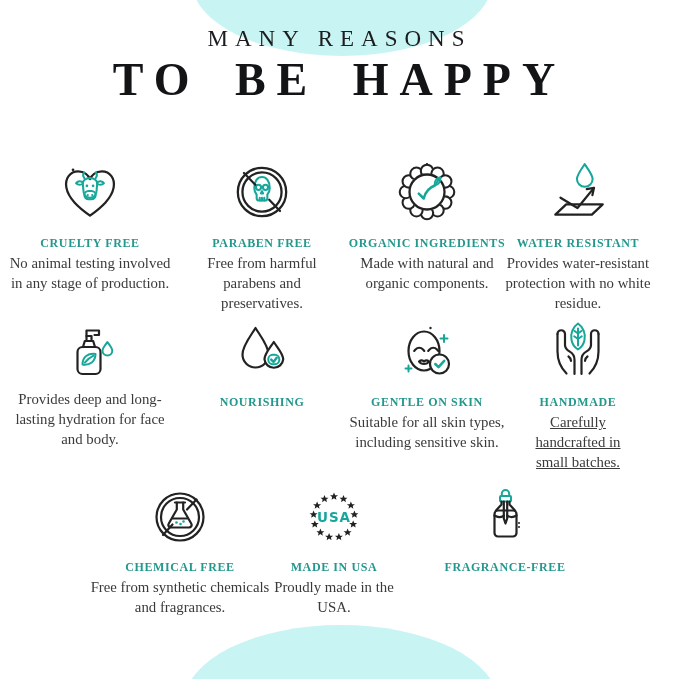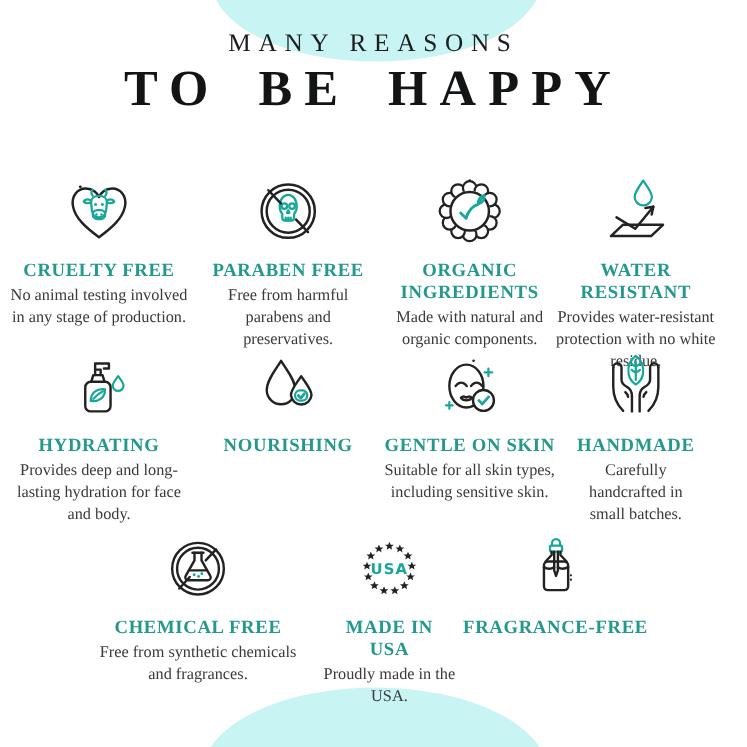--- a/index.html
+++ b/index.html
@@ -13,30 +13,30 @@
   .accent-top{left:192px;top:-92px;width:300px;height:148px;}
   .accent-bottom{left:184px;top:625px;width:314px;height:156px;}
   header{position:absolute;top:0;left:0;width:679px;text-align:center;z-index:1;}
   .subtitle{margin-top:26px;font-size:23px;letter-spacing:7px;color:#1c1d1f;}
   .title{margin:1px 0 0 0;font-size:46px;font-weight:700;letter-spacing:11px;word-spacing:12px;color:var(--title-color);}
   .row{position:absolute;left:0;width:679px;z-index:1;}
   .row1{top:149px;} .row2{top:312px;} .row3{top:477px;}
   .cell{position:absolute;top:0;display:flex;flex-direction:column;align-items:center;text-align:center;}
   .icon-box{height:78px;display:flex;align-items:flex-end;justify-content:center;}
   .row2 .icon-box,.row3 .icon-box{height:74px;}
-  .feature-title{font-weight:700;font-size:17px;letter-spacing:0.6px;line-height:1.18;color:var(--heading-teal);margin-top:9px;font-family:Liberation Serif, serif;}
+  .feature-title{font-weight:700;font-size:12px;letter-spacing:0.6px;line-height:1.18;color:var(--heading-teal);margin-top:9px;font-family:Liberation Serif, serif;}
   .feature-desc{font-size:14.8px;line-height:1.36;color:var(--body-text);margin-top:3px;}
   
   .c-cf{left:6px;width:168px;} .c-pf{left:178px;width:168px;} .c-oi{left:343px;width:168px;} .c-wr{left:494px;width:168px;}
   .c-hy{left:6px;width:168px;} .c-no{left:178px;width:168px;} .c-gs{left:343px;width:168px;} .c-hm{left:494px;width:168px;}
-  .c-ch{left:85px;width:190px;} .c-us{left:284px;width:140px;} .c-ff{left:410px;width:190px;}
+  .c-ch{left:85px;width:190px;} .c-us{left:264px;width:140px;} .c-ff{left:410px;width:190px;}
   .c-cf .feature-desc{max-width:162px;} .c-pf .feature-desc{max-width:130px;}
   .c-oi .feature-desc{max-width:158px;} .c-wr .feature-desc{max-width:168px;}
   .c-hy .feature-desc{max-width:170px;} .c-no .feature-desc{max-width:152px;}
-  .c-gs .feature-desc{max-width:172px;} .c-hm .feature-desc{max-width:112px;}
+  .c-gs .feature-desc{max-width:172px;} .c-hm .feature-desc{max-width:112px;text-decoration:underline;}
   .c-ch .feature-desc{max-width:188px;} .c-us .feature-desc{max-width:122px;}
   .c-ff .feature-desc{max-width:162px;}
   .c-us .feature-title{max-width:92px;}
   
   .k{fill:none;stroke:var(--ink);stroke-width:2.2;stroke-linecap:round;stroke-linejoin:round;}
   .kw{fill:#fff;stroke:var(--ink);stroke-width:2.2;stroke-linecap:round;stroke-linejoin:round;}
   .kf{fill:var(--ink);stroke:none;}
   .t{fill:none;stroke:var(--teal);stroke-width:2;stroke-linecap:round;stroke-linejoin:round;}
   .tb{fill:none;stroke:var(--teal);stroke-width:2.5;stroke-linecap:round;stroke-linejoin:round;}
   .tf{fill:var(--teal);stroke:none;}
@@ -145,21 +145,20 @@
         <svg width="68" height="68" viewBox="0 0 68 68">
           <rect class="k" x="21.5" y="29" width="23" height="27" rx="5"></rect>
           <path class="k" d="M27 29 L28.8 23 L37.2 23 L39 29"></path>
           <path class="k" d="M30.5 23 V18 H35.5 V23"></path>
           <path class="k" d="M30.5 18 V12.5 H43 V17 H38.5"></path>
           <path class="t" d="M26.5 46.5 C26.5 39 32 35 39.5 36 C39.5 43.5 34 47.5 26.5 46.5 Z"></path>
           <path class="t" d="M28.8 44.6 C31.5 41.5 34.5 39 37.5 37.6"></path>
           <path class="t" d="M51.4 24 C49.2 27 46.5 30.2 46.5 32.5 A4.9 4.9 0 0 0 56.3 32.5 C56.3 30.2 53.6 27 51.4 24 Z"></path>
         </svg>
       </div>
-      <div class="feature-title">HYDRATING</div>
       <div class="feature-desc">Provides deep and long-lasting hydration for face and body.</div>
     </div>
 
     <div class="cell c-no">
       <div class="icon-box">
         <svg width="68" height="68" viewBox="0 0 68 68">
           <path class="k" d="M27.5 10 C23 17.5 14.5 27.5 14.5 36.5 A13 13 0 0 0 40.5 36.5 C40.5 27.5 32 17.5 27.5 10 Z"></path>
           <path class="kw" d="M45.8 24 C42.3 29.5 36.5 35.8 36.5 41.3 A9.4 9.4 0 0 0 55.2 41.3 C55.2 35.8 49.3 29.5 45.8 24 Z"></path>
           <rect class="t" x="40.3" y="36.8" width="11" height="9.4" rx="4.4"></rect>
           <path class="tb" d="M43.2 41.6 L45.5 43.9 L48.7 39.8"></path>

